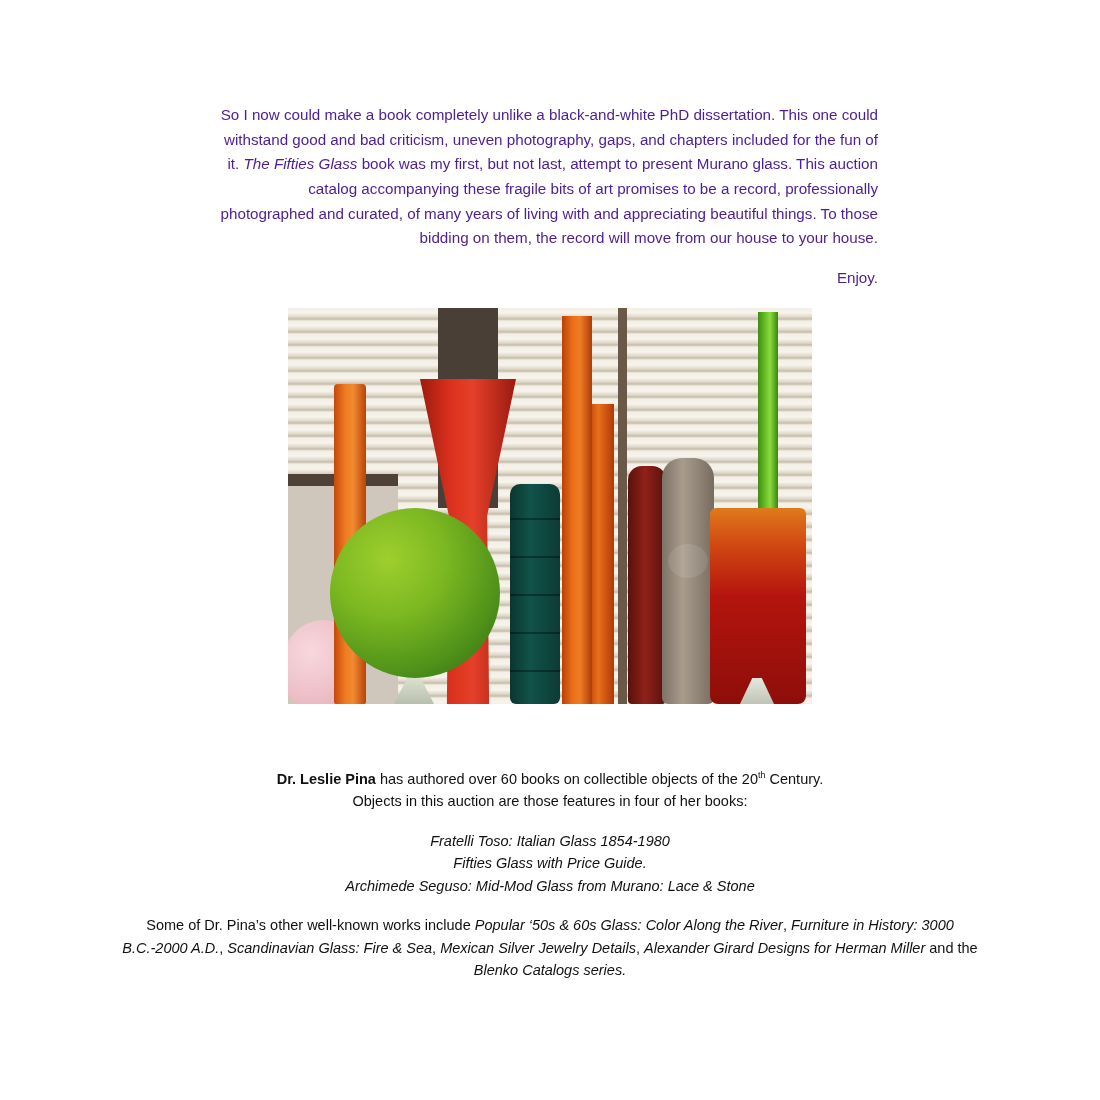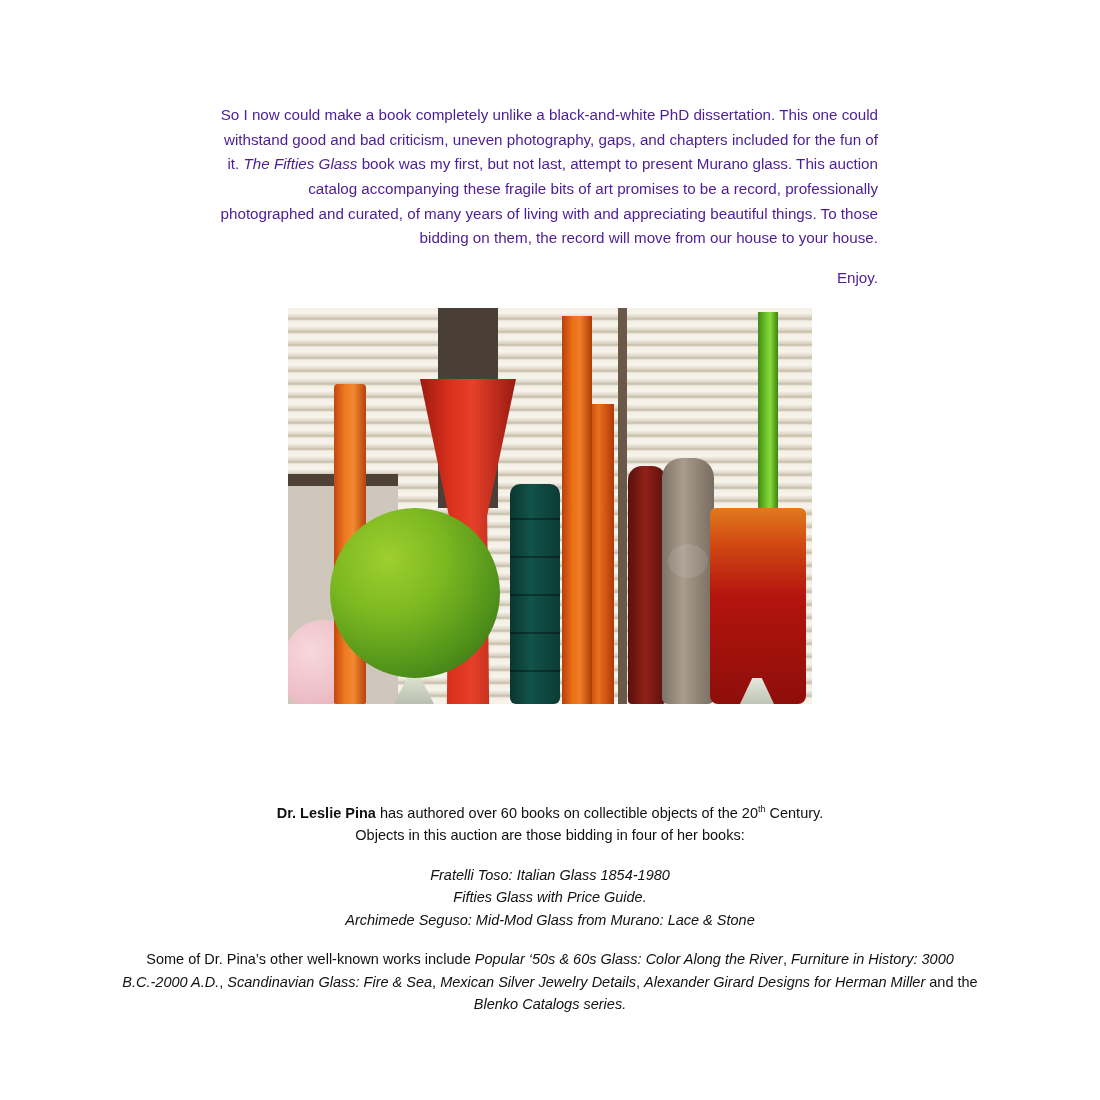--- a/index.html
+++ b/index.html
@@ -186,21 +186,20 @@
   
   .credits {
     position: absolute;
     left: 120px;
     top: 768px;
     width: 860px;
     text-align: center;
     font-size: 14.5px;
     line-height: 1.55;
     color: #111111;
-    margin-top: 34px;
   }
   .credits .block + .block { margin-top: 17px; }
   .credits b { font-weight: bold; }
   .credits .ital { font-style: italic; }
   sup { font-size: 0.62em; vertical-align: super; }
   .titles-list .ital { display: block; text-align: center; }
 </style>
 </head>
 <body>
 
@@ -238,21 +237,21 @@
       <div class="obj o9"></div>
       <div class="stem2"></div>
       <div class="sphere-stem"></div>
       <div class="sphere"></div>
     </div>
   </div>
 
   <div class="credits">
     <div class="block">
       <div><b>Dr. Leslie Pina</b><span> has authored over 60 books on collectible objects of the 20</span><sup>th</sup><span> Century.</span></div>
-      <div>Objects in this auction are those bidding in four of her books:</div>
+      <div>Objects in this auction are those features in four of her books:</div>
     </div>
 
     <div class="block titles-list">
       <span class="ital">Fratelli Toso: Italian Glass 1854-1980</span>
       <span class="ital">Fifties Glass with Price Guide.</span>
       <span class="ital">Archimede Seguso: Mid-Mod Glass from Murano: Lace &amp; Stone</span>
     </div>
 
     <div class="block">
       <span>Some of Dr. Pina’s other well-known works include </span><span class="ital">Popular ‘50s &amp; 60s Glass: Color Along the River</span><span>, </span><span class="ital">Furniture in History: 3000 B.C.-2000 A.D.</span><span>, </span><span class="ital">Scandinavian Glass: Fire &amp; Sea</span><span>, </span><span class="ital">Mexican Silver Jewelry Details</span><span>, </span><span class="ital">Alexander Girard Designs for Herman Miller</span><span> and the </span><span class="ital">Blenko Catalogs</span><span class="ital"> series.</span>

